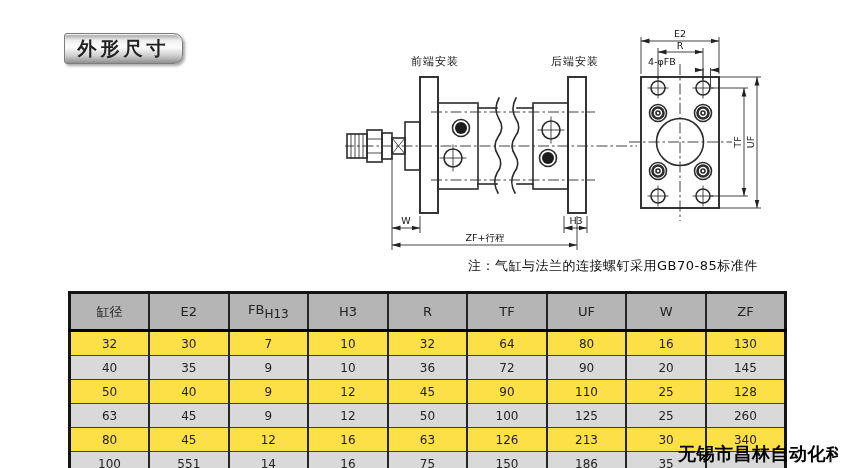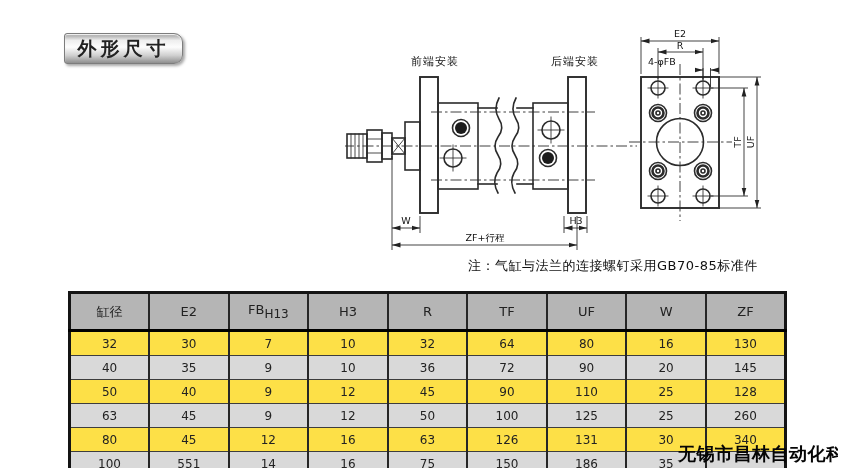--- a/index.html
+++ b/index.html
@@ -280,21 +280,21 @@
           <td>25</td>
           <td>260</td>
         </tr>
         <tr>
           <td>80</td>
           <td>45</td>
           <td>12</td>
           <td>16</td>
           <td>63</td>
           <td>126</td>
-          <td>131</td>
+          <td>213</td>
           <td>30</td>
           <td>340</td>
         </tr>
         <tr class="alt">
           <td>100</td>
           <td>551</td>
           <td>14</td>
           <td>16</td>
           <td>75</td>
           <td>150</td>

